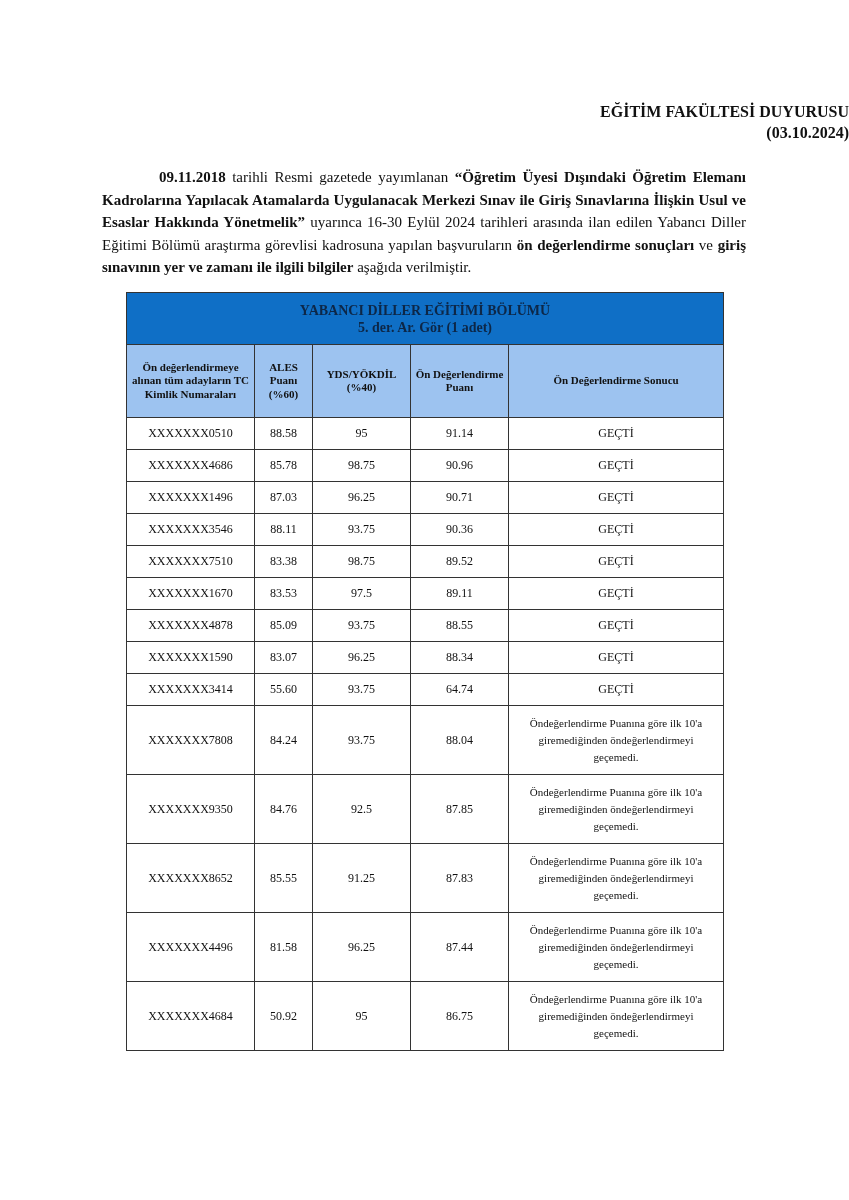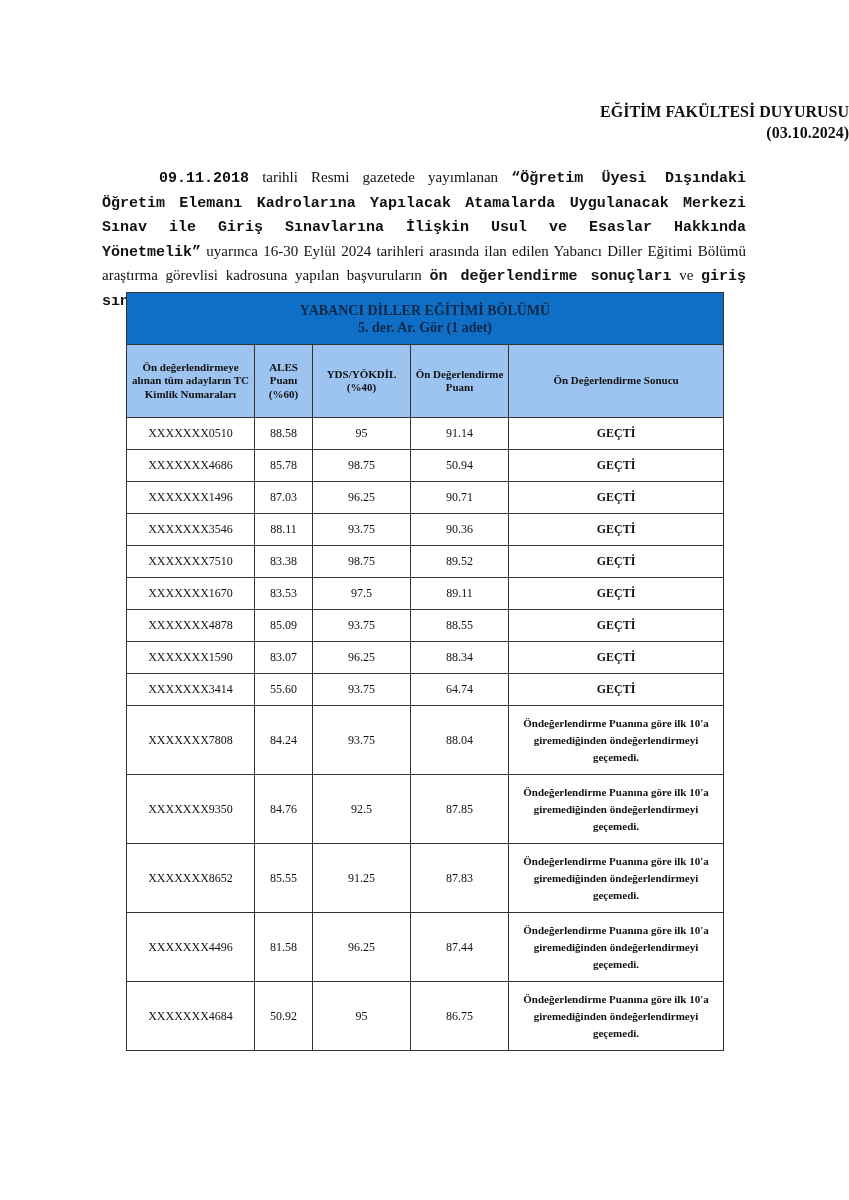--- a/index.html
+++ b/index.html
@@ -2,28 +2,28 @@
 <html><head>
 <meta charset="utf-8">
 <style>
   html, body { margin: 0; padding: 0; background: #ffffff; }
   body { width: 849px; height: 1200px; position: relative; font-family: "Liberation Serif", serif; color: #111; }
   .page { position: absolute; left: 0; top: 0; width: 849px; height: 1200px; }
   .title { position: absolute; left: 0; width: 849px; text-align: right; font-weight: bold; font-size: 16px; }
   .title.t1 { top: 103px; }
   .title.t2 { top: 124px; }
   .para { position: absolute; left: 102px; top: 166px; width: 644px; font-size: 15px; line-height: 22.6px; text-align: justify; text-indent: 57px; }
-  .para b { font-weight: bold; font-family: Liberation Mono, monospace; }
+  .para b { font-weight: bold; }
   table.res { position: absolute; left: 126px; top: 292px; width: 597px; border-collapse: collapse; font-size: 12px; table-layout: fixed; }
   table.res td, table.res th { border: 1.5px solid #333; text-align: center; vertical-align: middle; padding: 0; }
   .hdr-title { background: #0f6fc6; color: #0d2747; font-weight: bold; font-size: 14px; height: 51px; line-height: 17px; }
   .hdr-col th { background: #9dc3f0; color: #111; font-weight: bold; font-size: 11px; line-height: 13.5px; height: 72px; }
   tr.row td { height: 31px; font-size: 12px; }
   tr.row.tall td { height: 68px; }
-  td.result { font-weight: bold; }
+  td.result { font-weight: normal; }
   td.result.fail { font-size: 11px; line-height: 17px; padding: 0 6px; margin-left: 10px; }
 </style>
 </head>
 <body>
 
 <div class="page">
   <div class="title t1">EĞİTİM FAKÜLTESİ DUYURUSU</div>
   <div class="title t2">(03.10.2024)</div>
 
   <p class="para" style="margin:0;"><b>09.11.2018</b><span> tarihli Resmi gazetede yayımlanan </span><b>“Öğretim Üyesi Dışındaki Öğretim Elemanı Kadrolarına Yapılacak Atamalarda Uygulanacak Merkezi Sınav ile Giriş Sınavlarına İlişkin Usul ve Esaslar Hakkında Yönetmelik”</b><span> uyarınca 16-30 Eylül 2024 tarihleri arasında ilan edilen Yabancı Diller Eğitimi Bölümü araştırma görevlisi kadrosuna yapılan başvuruların </span><b>ön değerlendirme sonuçları</b><span> ve </span><b>giriş sınavının yer ve zamanı ile ilgili bilgiler</b><span> aşağıda verilmiştir.</span></p>
@@ -56,21 +56,21 @@
           <td>XXXXXXX0510</td>
           <td>88.58</td>
           <td>95</td>
           <td>91.14</td>
           <td class="result">GEÇTİ</td>
         </tr>
         <tr class="row">
           <td>XXXXXXX4686</td>
           <td>85.78</td>
           <td>98.75</td>
-          <td>50.94</td>
+          <td>90.96</td>
           <td class="result">GEÇTİ</td>
         </tr>
         <tr class="row">
           <td>XXXXXXX1496</td>
           <td>87.03</td>
           <td>96.25</td>
           <td>90.71</td>
           <td class="result">GEÇTİ</td>
         </tr>
         <tr class="row">

